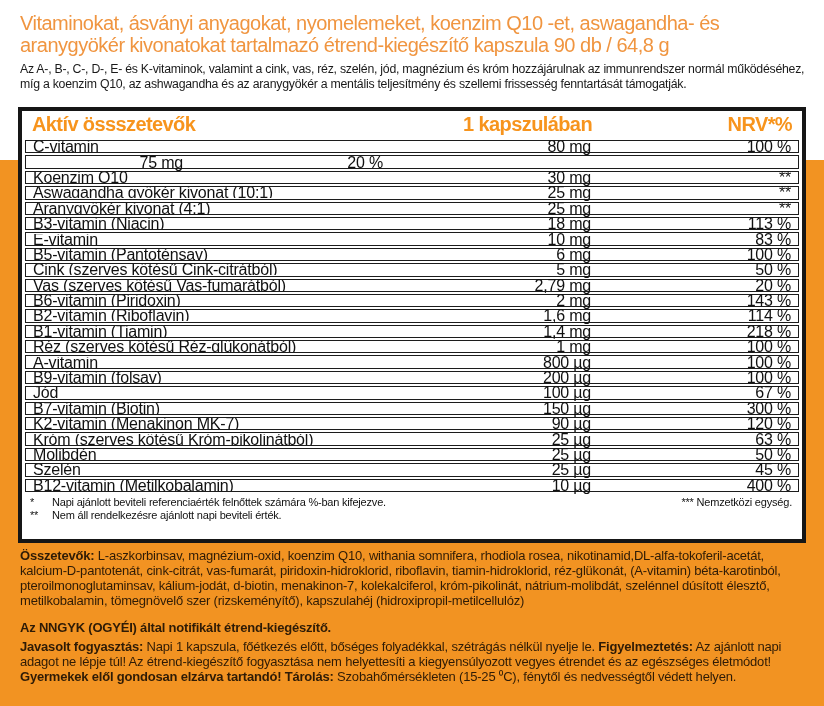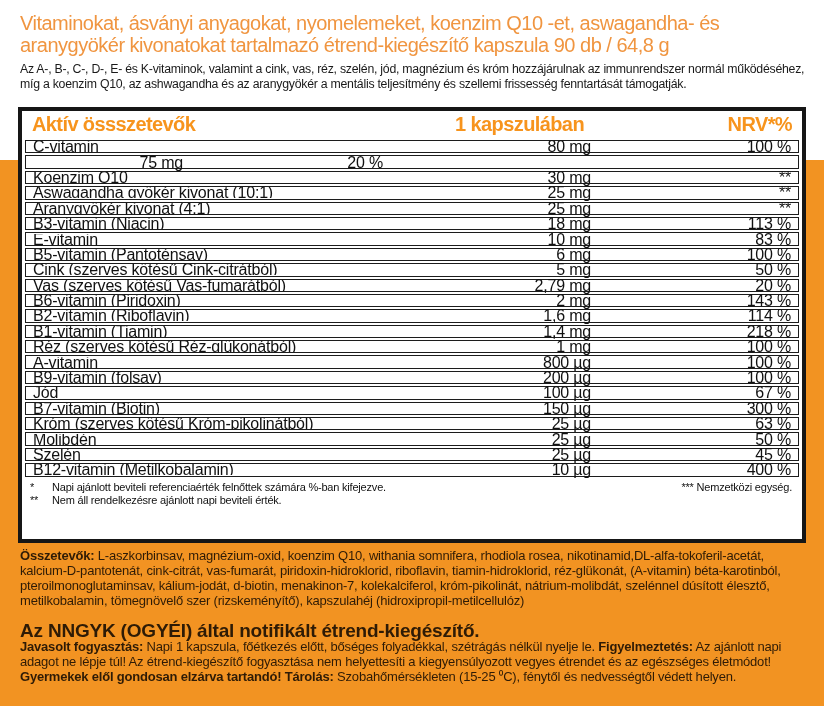--- a/index.html
+++ b/index.html
@@ -21,21 +21,21 @@
   .intro{
     position:absolute;left:20px;top:62px;width:792px;
     color:#1a1a1a;font-size:12.3px;line-height:1.2;letter-spacing:-0.25px;
   }
   .table-box{
     position:absolute;left:18px;top:107px;width:788px;height:436px;
     background:#ffffff;border:4px solid #161616;box-sizing:border-box;
   }
   .table-header{
     display:flex;align-items:flex-end;height:27px;
-    padding:1px 10px 2px 10px;box-sizing:border-box;gap:8px;
+    padding:1px 10px 2px 10px;box-sizing:border-box;
   }
   .th{color:#F7941D;font-weight:bold;font-size:20px;letter-spacing:-0.6px;white-space:nowrap;}
   .th-name{flex:1;text-align:left;}
   .th-amt{width:250px;text-align:right;}
   .th-nrv{width:200px;text-align:right;}
   .rows{padding:2px 3px 0 3px;}
   .row{
     display:flex;align-items:center;
     border:1px solid #1c1c1c;margin-bottom:2px;
     height:11.4px;padding:0 7px;
@@ -52,21 +52,21 @@
   .fn-line{display:flex;}
   .fn-star{width:22px;flex:0 0 22px;}
   .fn-right{white-space:nowrap;}
   .ingredients{
     position:absolute;left:20px;top:549px;width:790px;
     font-size:13px;line-height:1.15;letter-spacing:-0.2px;color:#2E1B06;
   }
   .bold{font-weight:bold;}
   .notified{
     position:absolute;left:20px;top:620px;width:790px;
-    font-size:19px;font-weight:bold;color:#2E1B06;letter-spacing:-0.2px;
+    font-size:13px;font-weight:bold;color:#2E1B06;letter-spacing:-0.2px;
   }
   .usage{
     position:absolute;left:20px;top:639px;width:792px;
     font-size:13px;line-height:1.17;letter-spacing:-0.2px;color:#2E1B06;
   }
 </style>
 </head>
 <body>
 
 <div class="orange-bg"></div>
@@ -166,20 +166,25 @@
         <span class="c-name">Jód</span>
         <span class="c-amt">100 µg</span>
         <span class="c-nrv">67 %</span>
       </div>
     <div class="row">
         <span class="c-name">B7-vitamin (Biotin)</span>
         <span class="c-amt">150 µg</span>
         <span class="c-nrv">300 %</span>
       </div>
     <div class="row">
+        <span class="c-name">K2-vitamin (Menakinon MK-7)</span>
+        <span class="c-amt">90 µg</span>
+        <span class="c-nrv">120 %</span>
+      </div>
+    <div class="row">
         <span class="c-name">Króm (szerves kötésű Króm-pikolinátból)</span>
         <span class="c-amt">25 µg</span>
         <span class="c-nrv">63 %</span>
       </div>
     <div class="row">
         <span class="c-name">Molibdén</span>
         <span class="c-amt">25 µg</span>
         <span class="c-nrv">50 %</span>
       </div>
     <div class="row">

